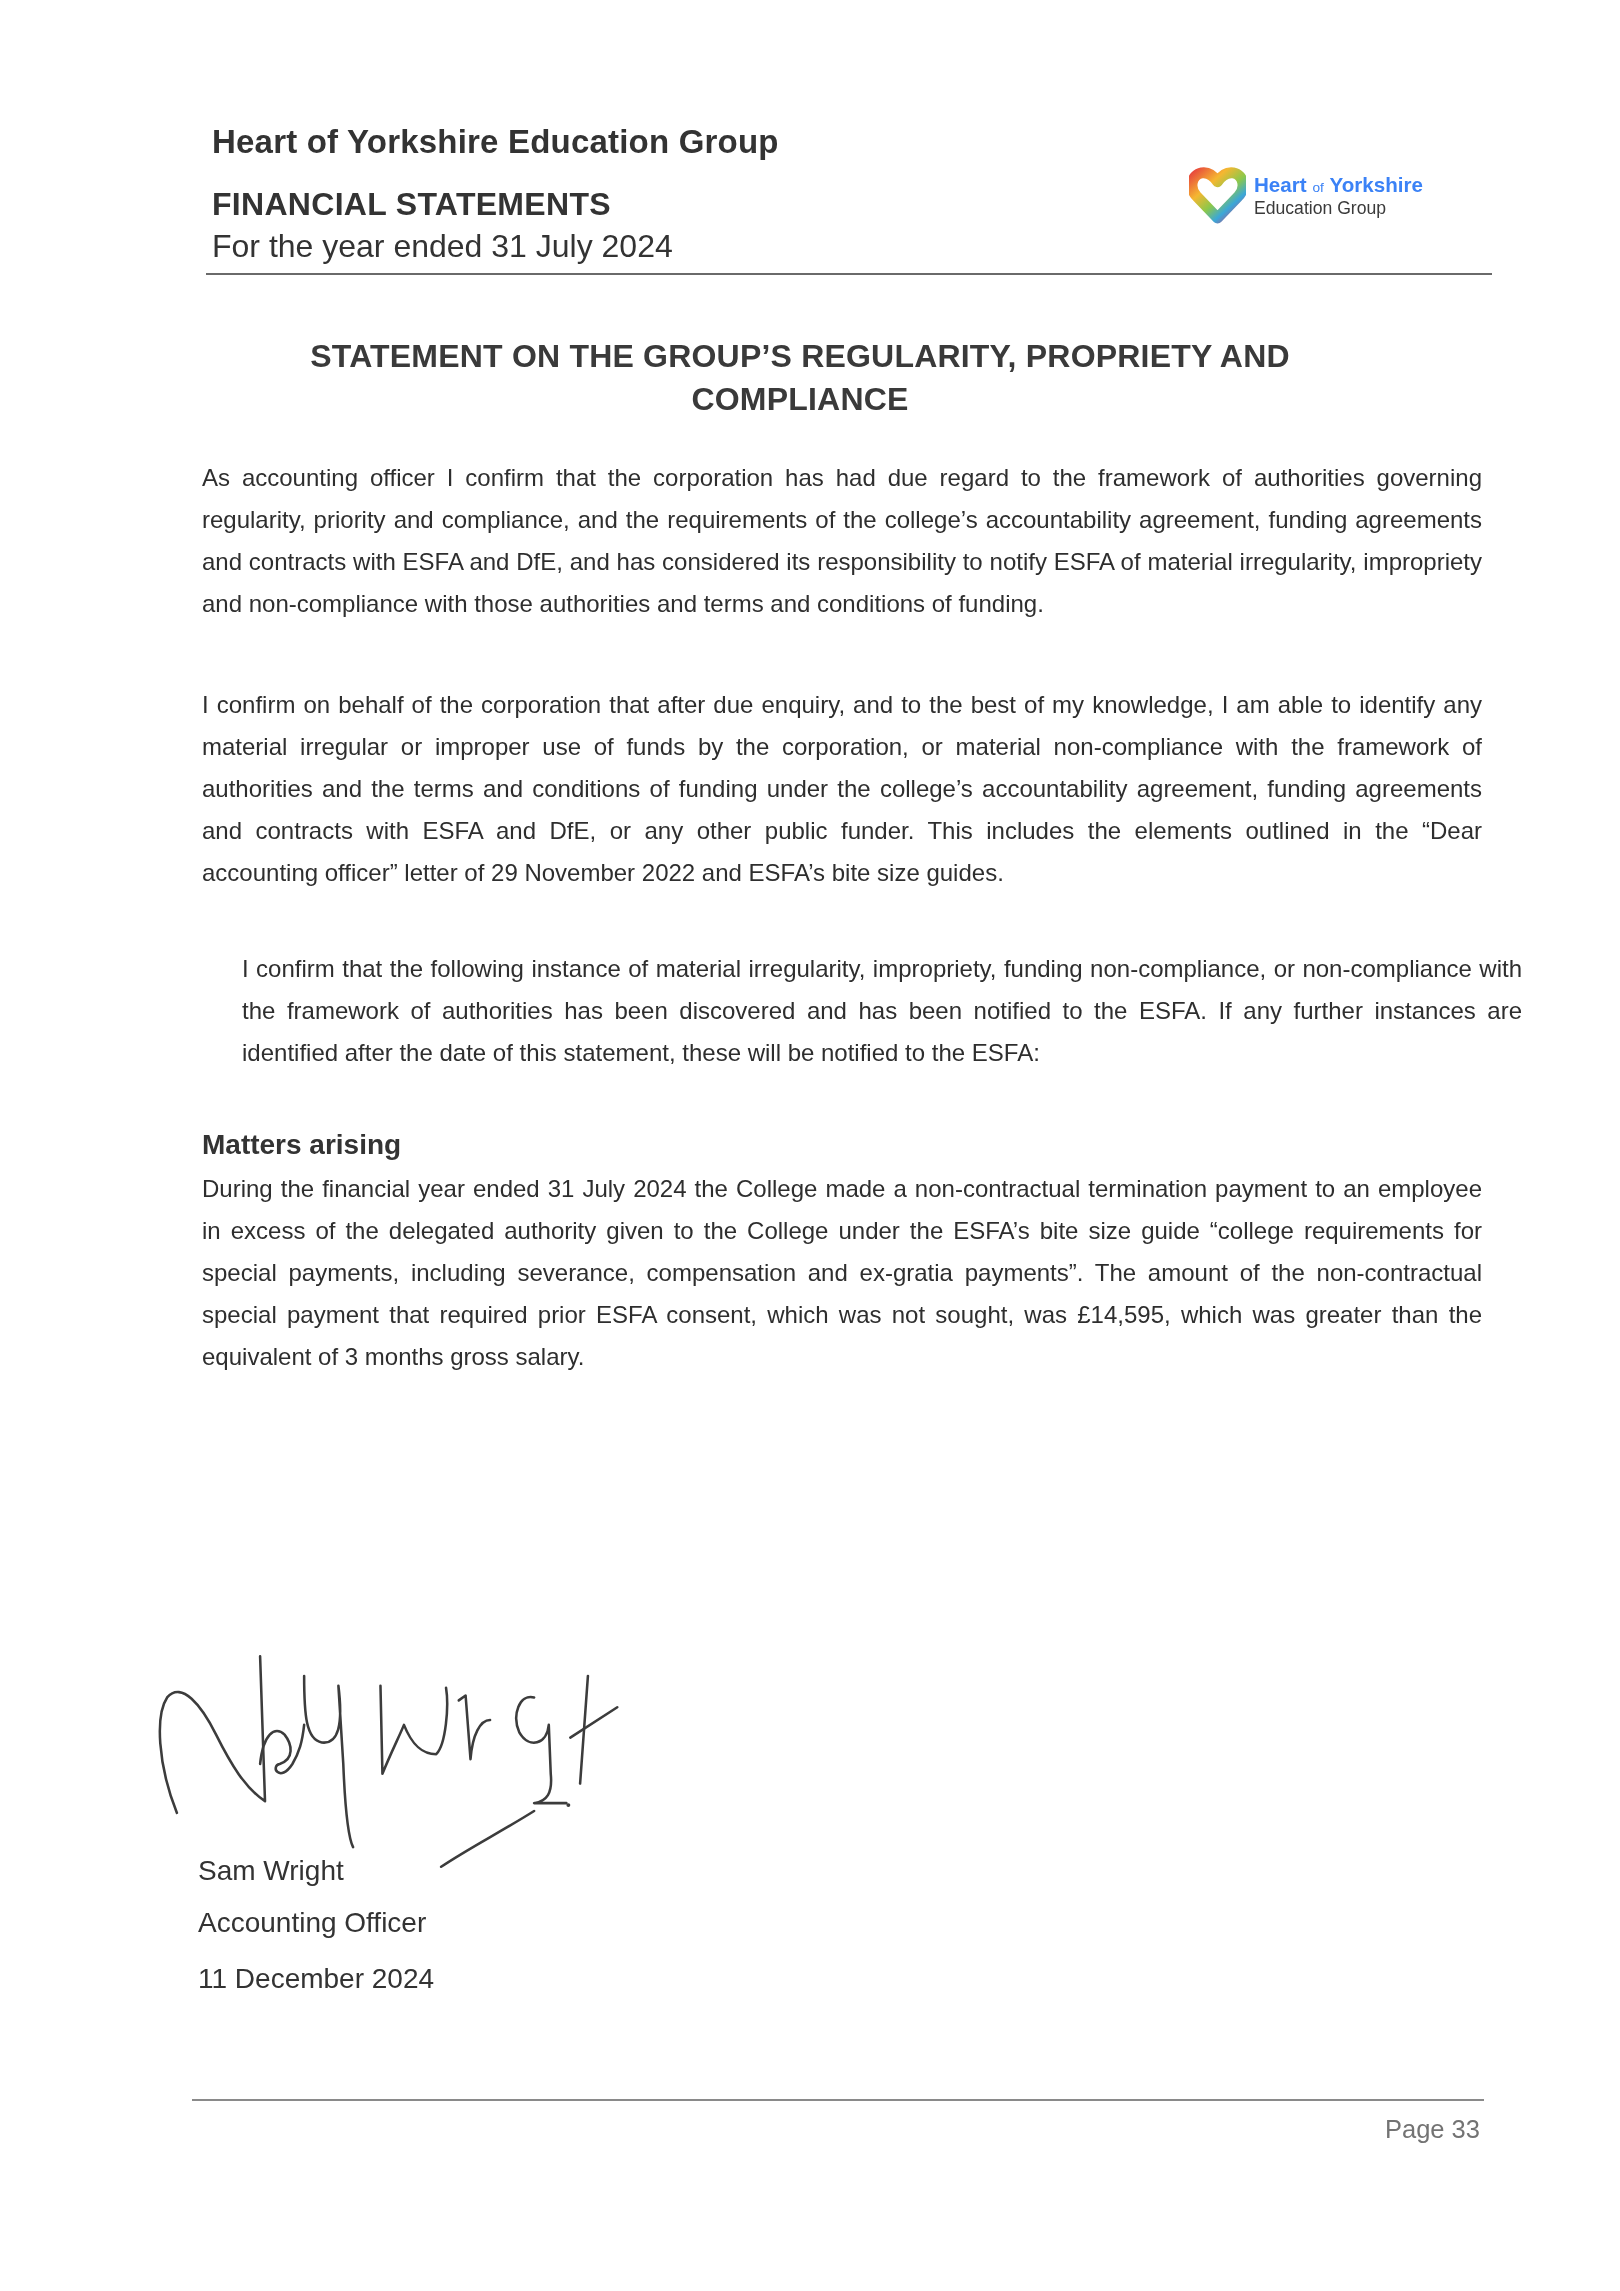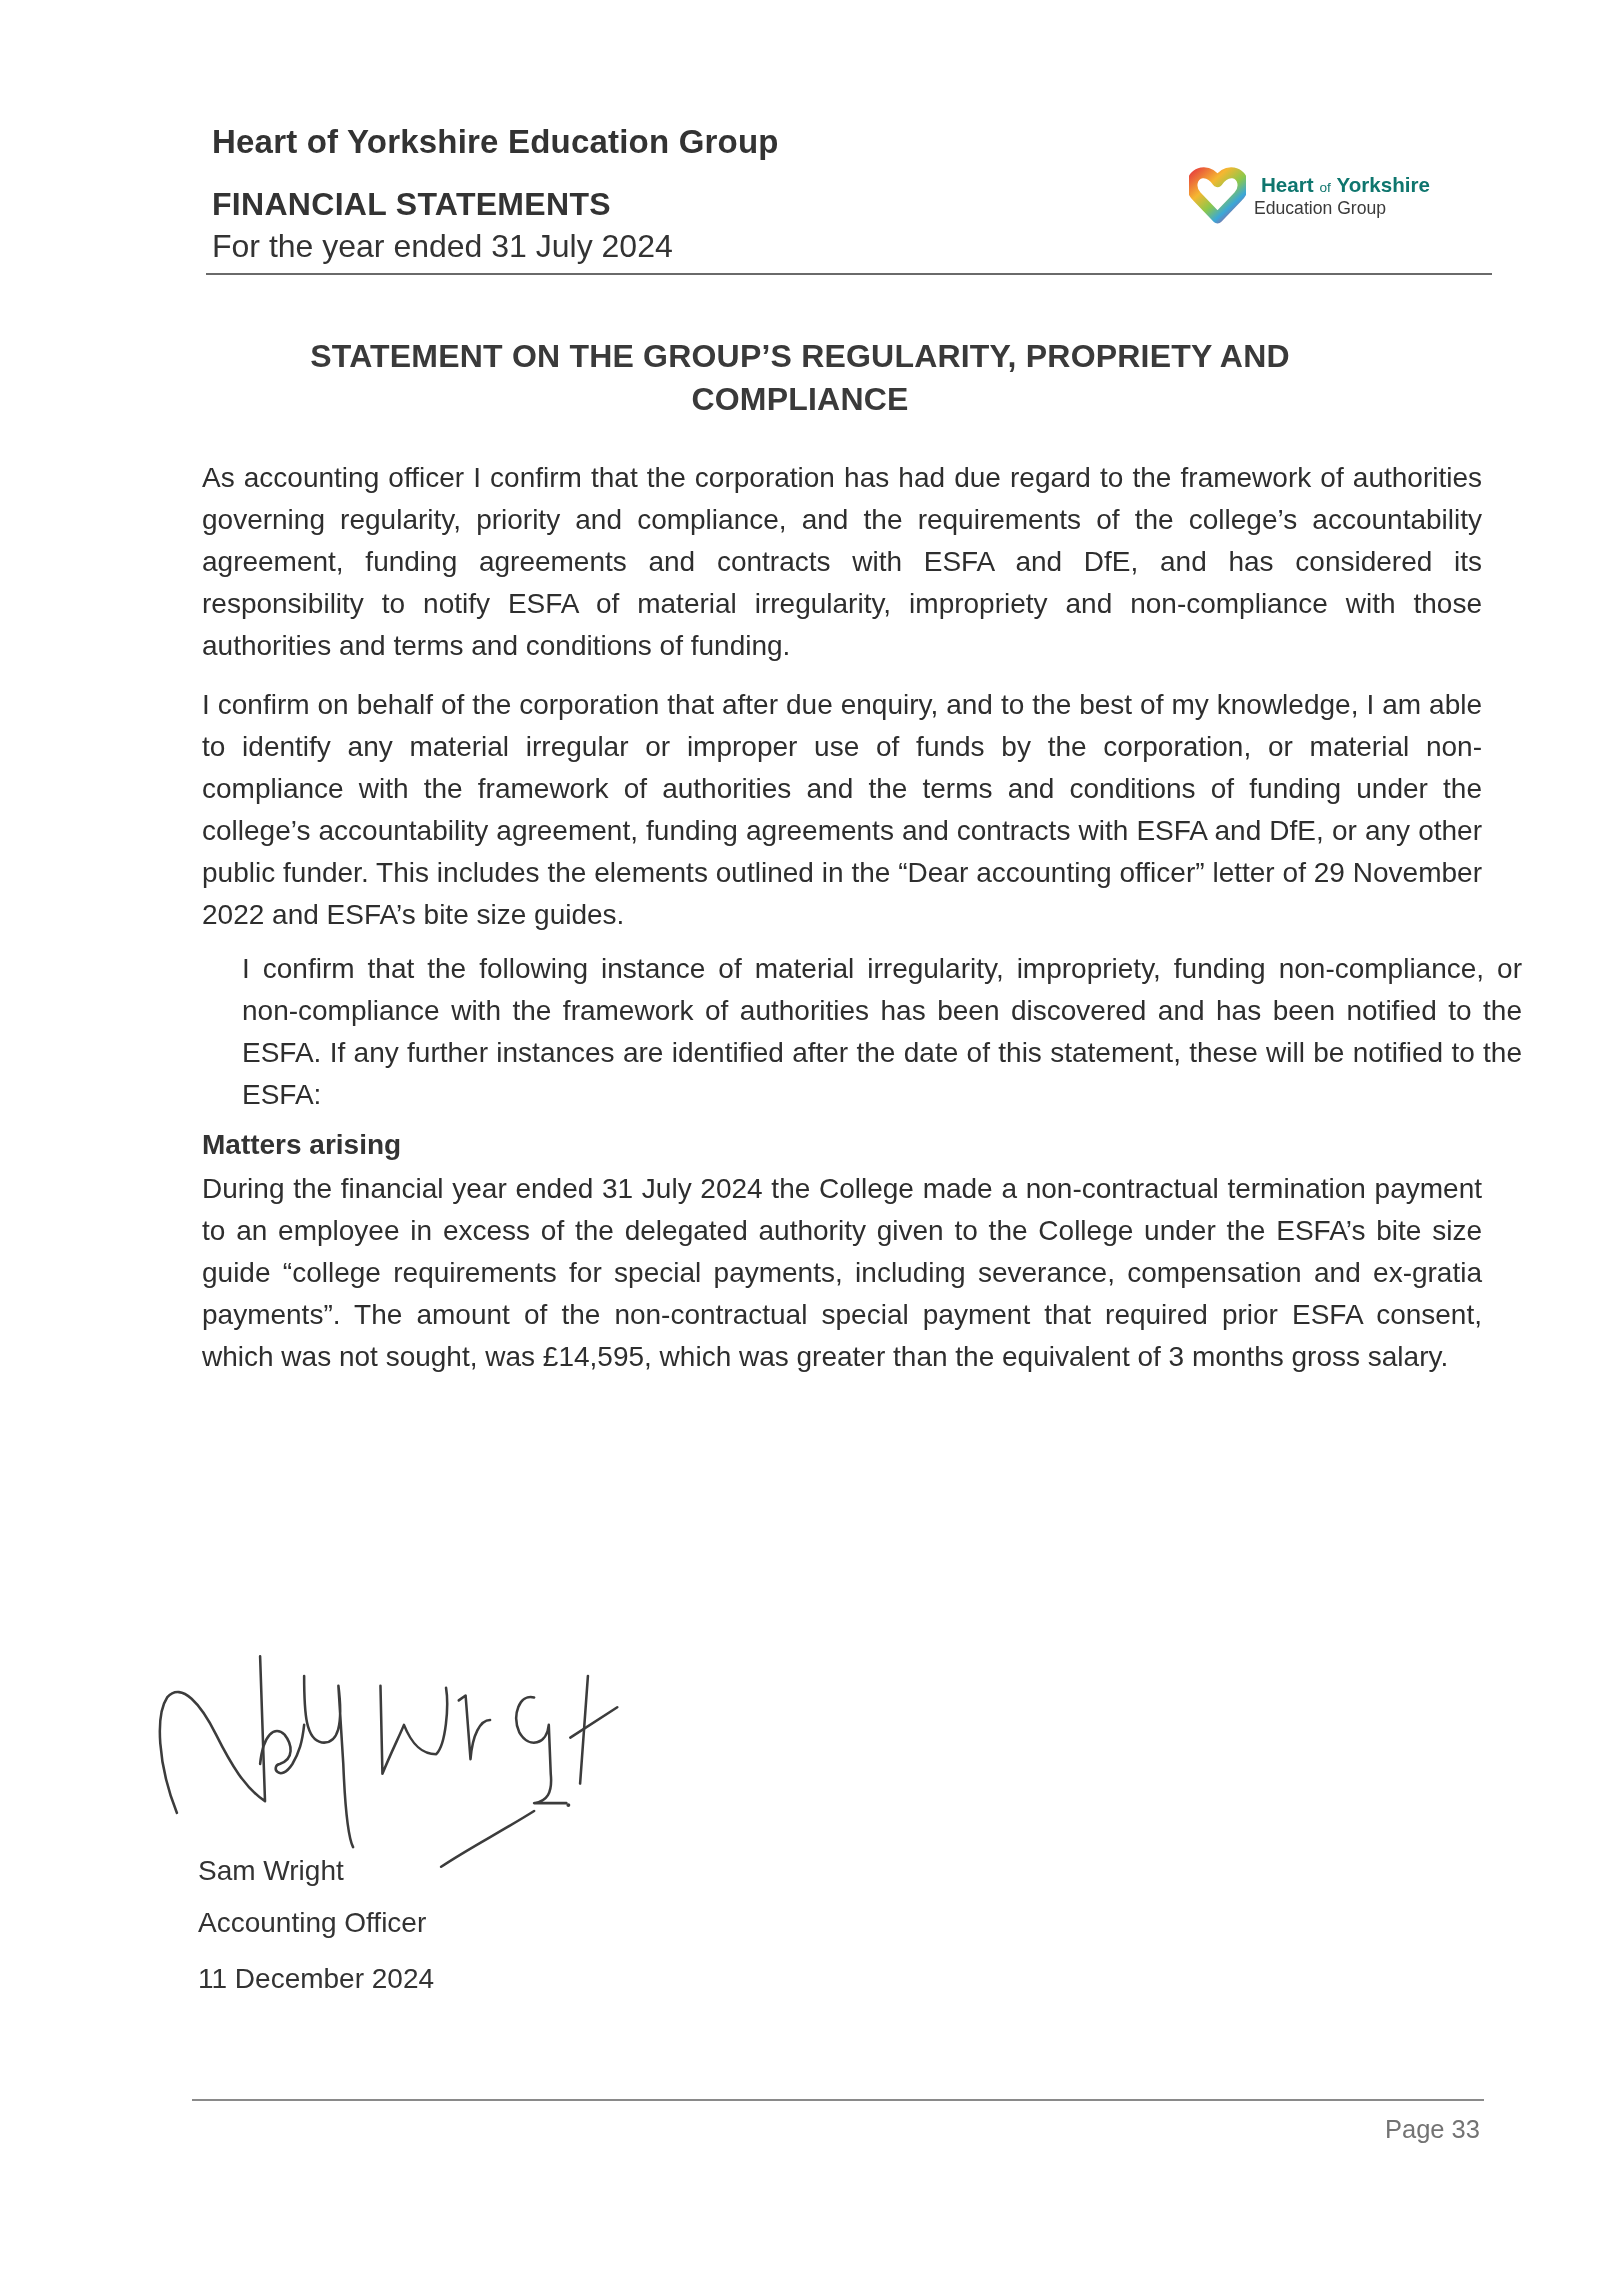--- a/index.html
+++ b/index.html
@@ -3,26 +3,26 @@
   <meta charset="utf-8">
   <style>
     html, body { margin: 0; padding: 0; background: #ffffff; }
     body { width: 1620px; height: 2292px; position: relative; overflow: hidden; color: #2b2b2b; font-family: "Liberation Sans", sans-serif; }
     .hdr-org { position: absolute; left: 212px; top: 123px; font-size: 33px; font-weight: bold; color: #333333; letter-spacing: 0.2px; }
     .hdr-title { position: absolute; left: 212px; top: 186px; font-size: 32px; font-weight: bold; color: #333333; letter-spacing: 0.3px; }
     .hdr-sub { position: absolute; left: 212px; top: 228px; font-size: 32px; font-weight: normal; color: #333333; }
     .hdr-rule { position: absolute; left: 206px; top: 273px; width: 1286px; height: 2px; background: #6a6a6a; }
     .logo { position: absolute; left: 1189px; top: 165px; width: 323px; height: 63px; }
     .logo svg { position: absolute; left: 0; top: 0; }
-    .logo-l1 { position: absolute; left: 65px; top: 7.8px; font-size: 20.6px; color: #0f766e; white-space: nowrap; margin-left: 7px; }
+    .logo-l1 { position: absolute; left: 65px; top: 7.8px; font-size: 20.6px; color: #3b82f6; white-space: nowrap; }
     .logo-l1 b { font-weight: bold; }
     .logo-l1 .of { font-size: 13.7px; font-weight: normal; }
     .logo-l2 { position: absolute; left: 65px; top: 33px; font-size: 17.6px; color: #3a3a3a; white-space: nowrap; }
     .section-title { position: absolute; left: 212px; top: 335px; width: 1176px; font-size: 32px; font-weight: bold; color: #3a3a3a; line-height: 43px; letter-spacing: 0.2px; text-align: center; }
-    .body { position: absolute; left: 202px; width: 1280px; font-size: 28px; line-height: 42px; text-align: justify; color: #2e2e2e; }
+    .body { position: absolute; left: 202px; width: 1280px; font-size: 24px; line-height: 42px; text-align: justify; color: #2e2e2e; }
     .p1 { top: 457px; }
     .p2 { top: 684px; }
     .p3 { top: 948px; margin-left: 40px; }
     .matters { position: absolute; left: 202px; top: 1129px; font-size: 28px; font-weight: bold; color: #333333; }
     .p4 { top: 1168px; }
     .signature { position: absolute; left: 147px; top: 1627px; width: 510px; height: 274px; }
     .sig-name { position: absolute; left: 198px; top: 1855px; font-size: 28px; font-weight: normal; color: #333333; }
     .sig-role { position: absolute; left: 198px; top: 1907px; font-size: 28px; color: #333333; }
     .sig-date { position: absolute; left: 198px; top: 1963px; font-size: 28px; color: #333333; text-align: center; }
     .foot-rule { position: absolute; left: 192px; top: 2099px; width: 1292px; height: 2px; background: #8a8a8a; }

